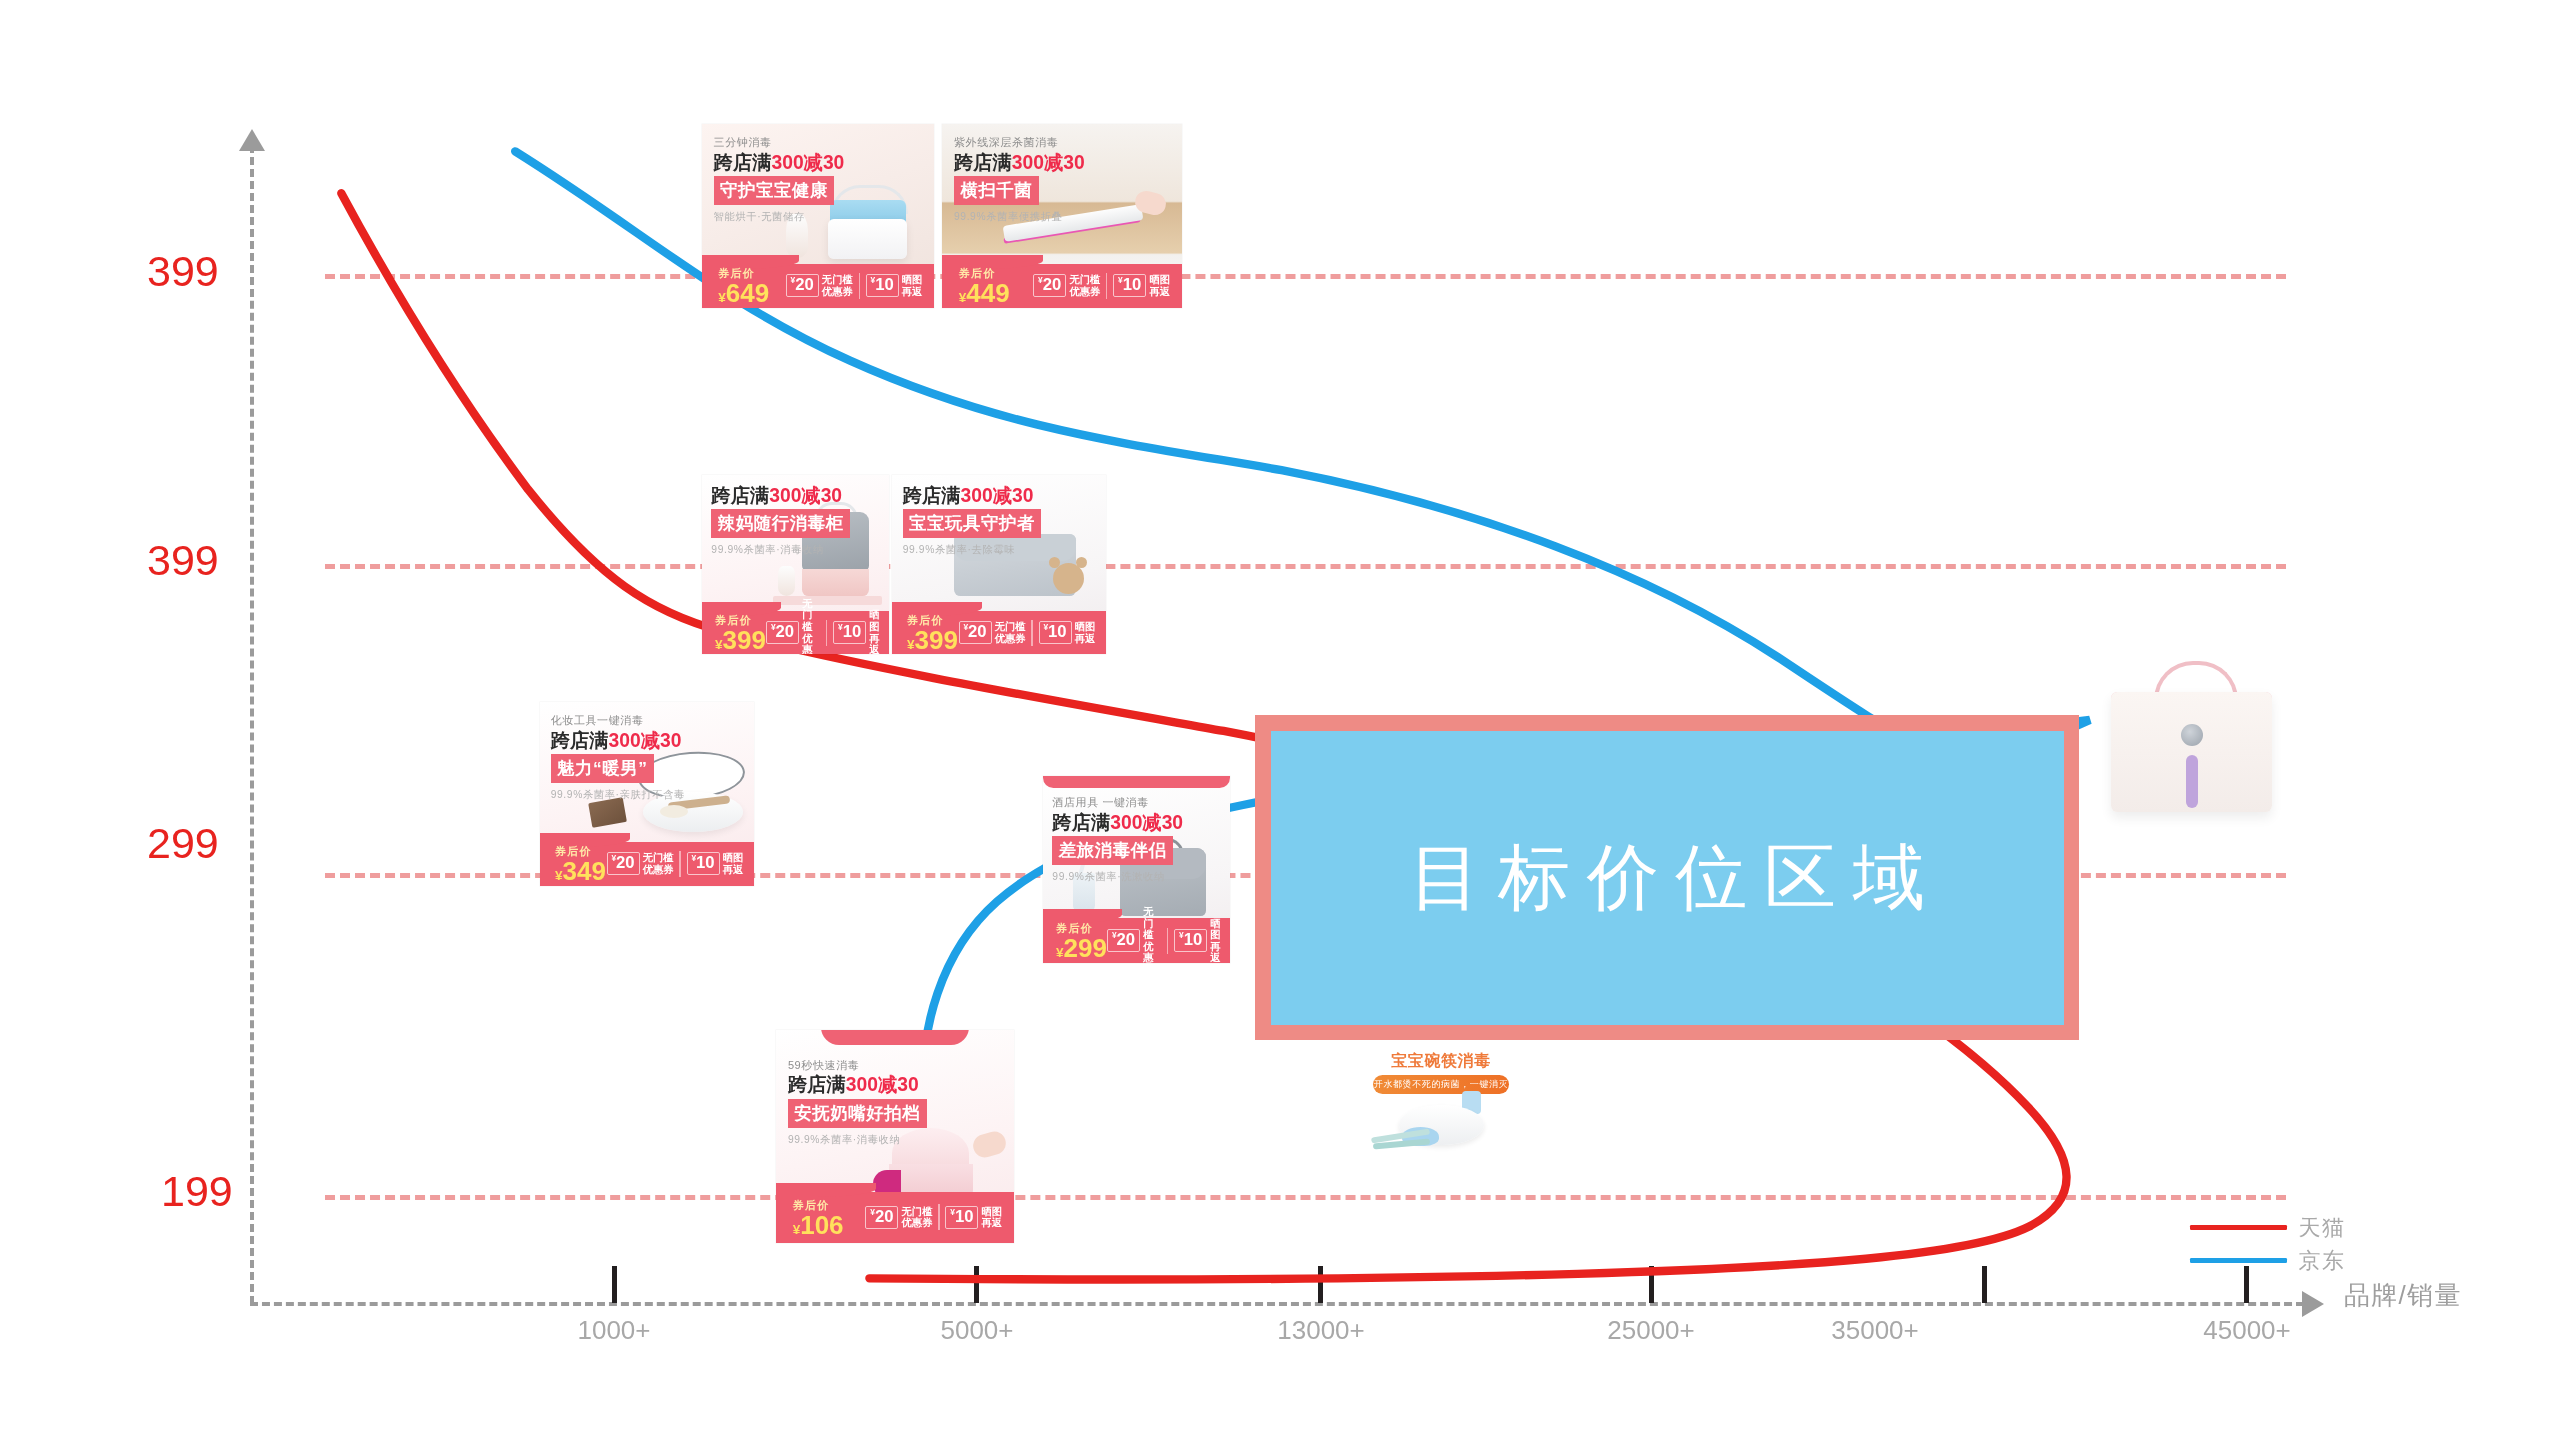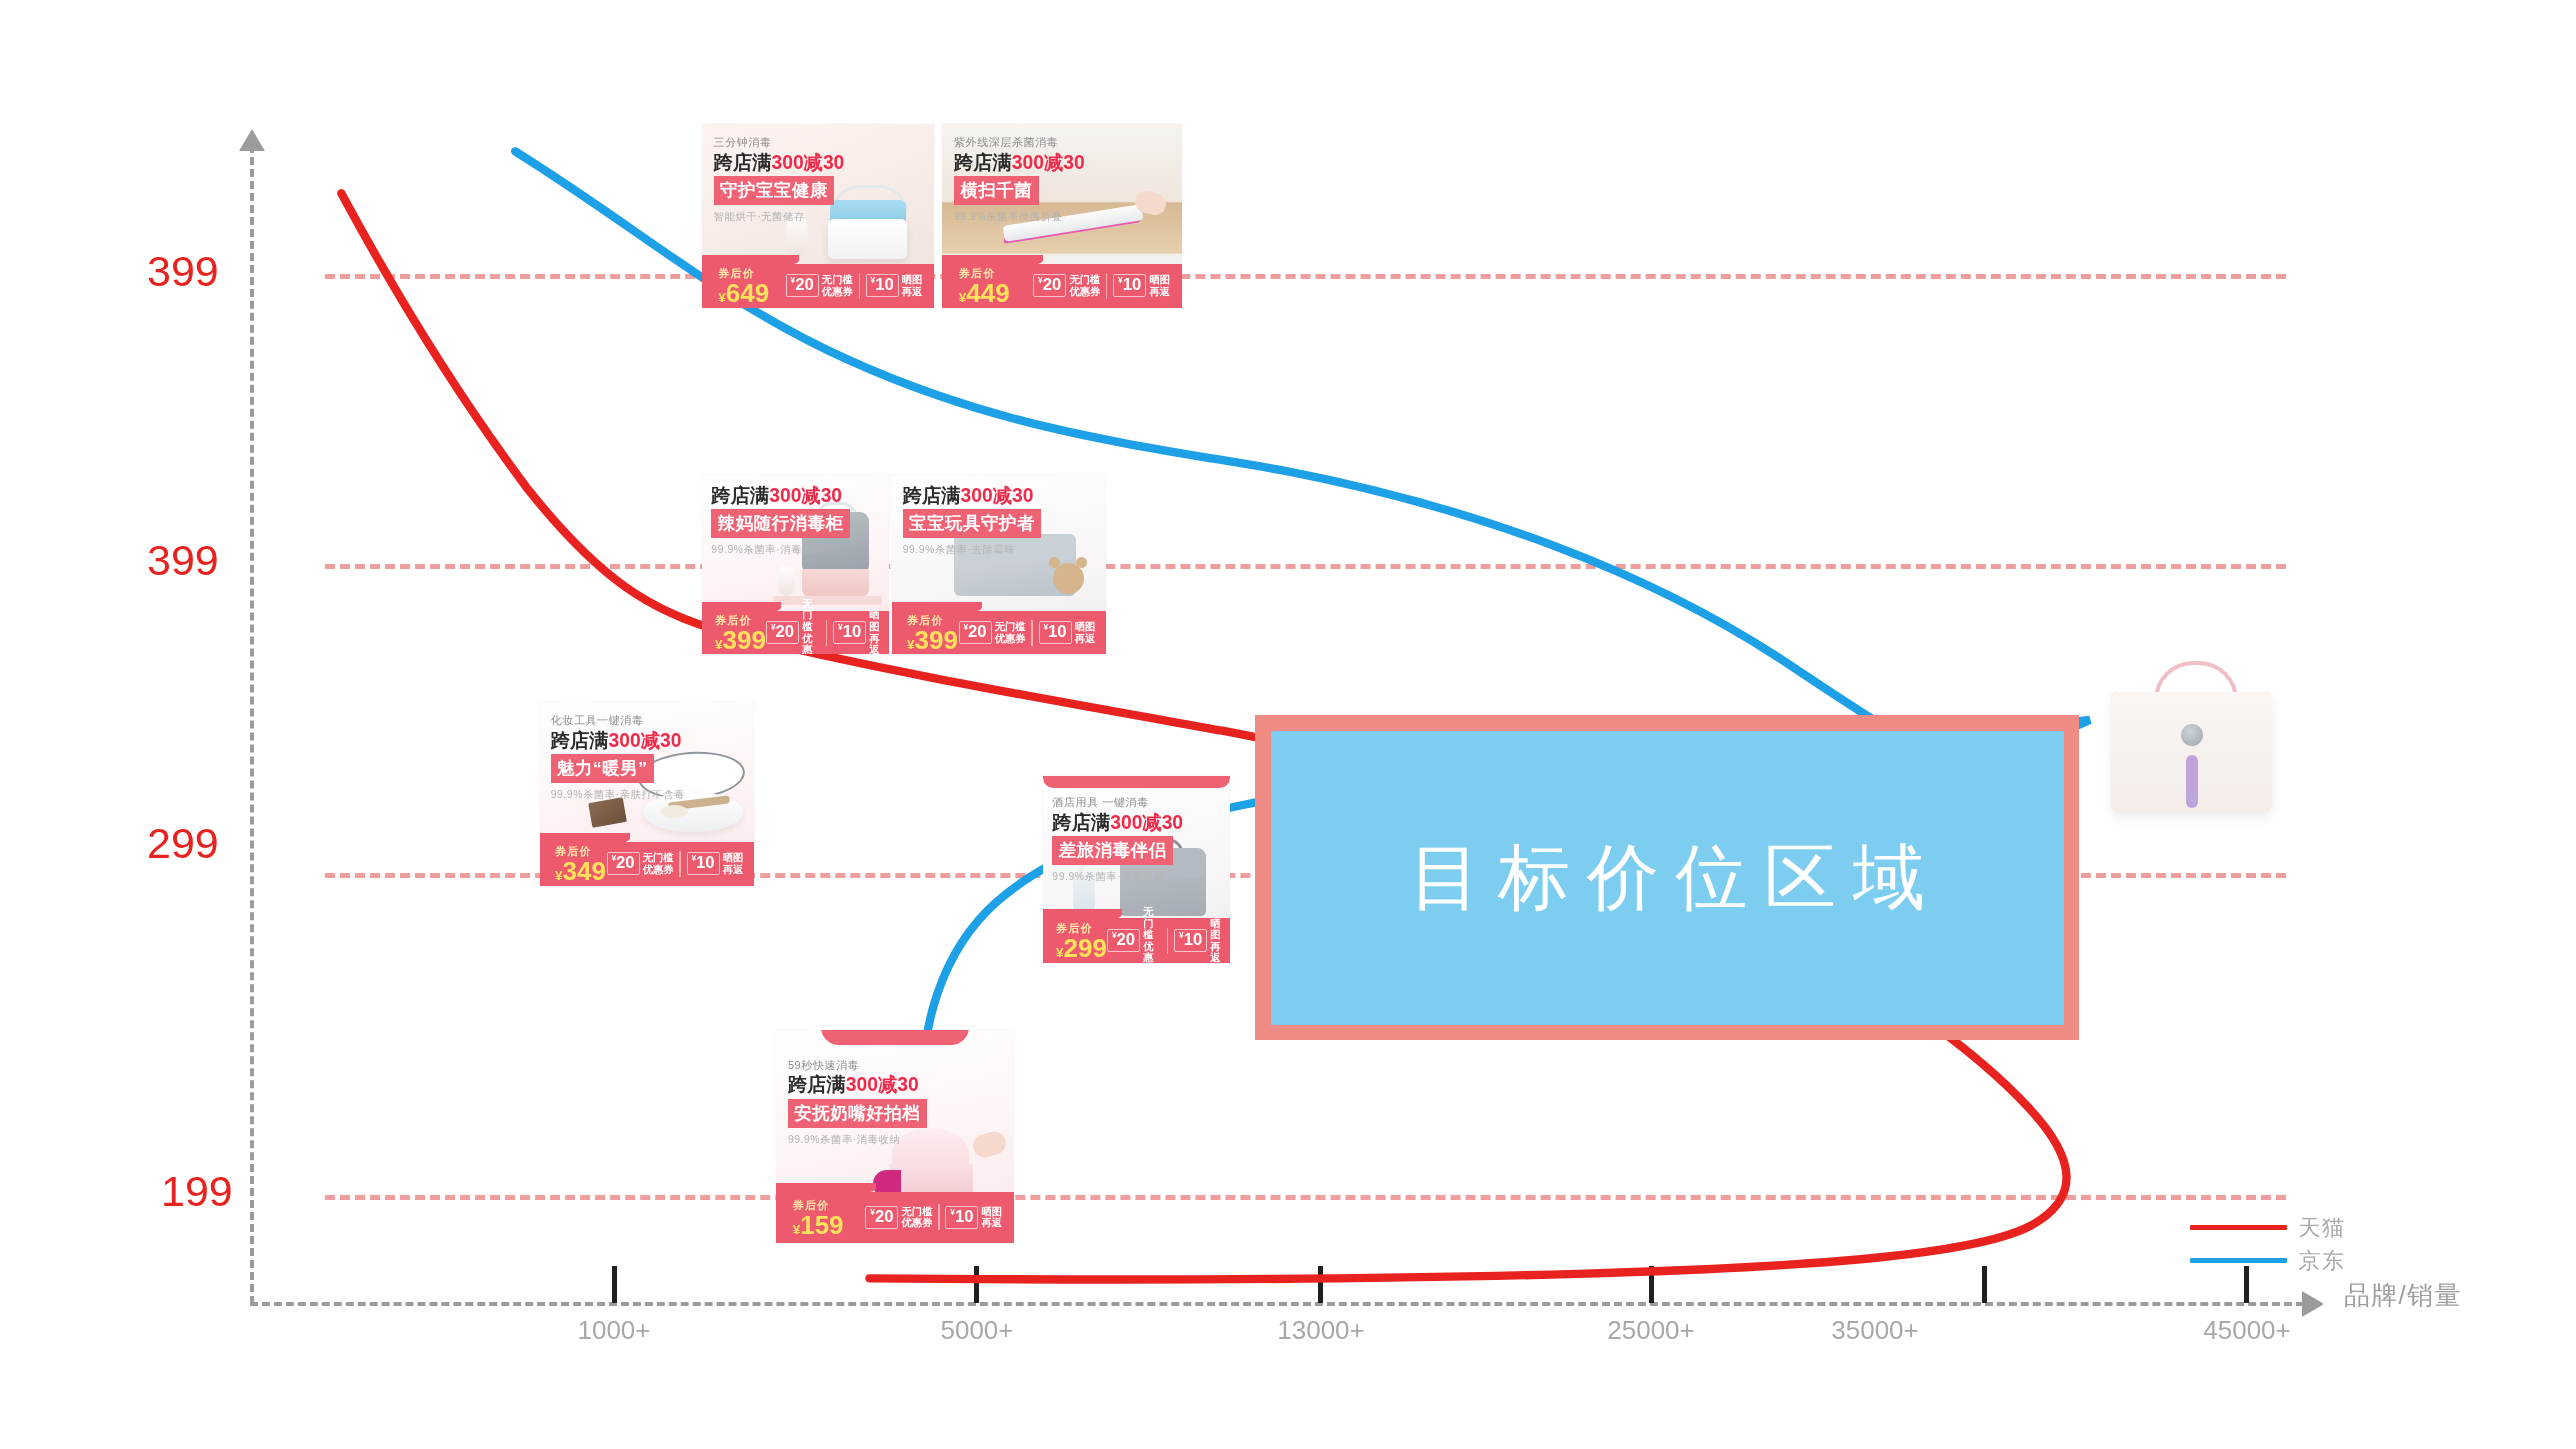--- a/index.html
+++ b/index.html
@@ -375,36 +375,45 @@
     </div>
     <div class="headline" style="top:13%">
       <div class="line-mini">59秒快速消毒</div>
       <div class="line-promo"><span>跨店满</span><span class="red">300减30</span></div>
       <div class="line-tag">安抚奶嘴好拍档</div>
       <div class="line-sub">99.9%杀菌率·消毒收纳</div>
     </div>
     <div class="pricebar">
       <div class="price-wrap">
         <div class="price-label">券后价</div>
-        <div class="price-value"><span class="yen">¥</span><span>159</span></div>
-      </div>
-      <div class="coupons">
-        <div class="coupon">
-          <div class="amt"><span class="yen">¥</span><span>20</span></div>
-          <div class="txt"><span>无门槛</span><br><span>优惠券</span></div>
-        </div>
-        <div class="divider"></div>
-        <div class="coupon">
-          <div class="amt"><span class="yen">¥</span><span>10</span></div>
-          <div class="txt"><span>晒图</span><br><span>再返</span></div>
-        </div>
-      </div>
-    </div>
-  </div>
-
+        <div class="price-value"><span class="yen">¥</span><span>106</span></div>
+      </div>
+      <div class="coupons">
+        <div class="coupon">
+          <div class="amt"><span class="yen">¥</span><span>20</span></div>
+          <div class="txt"><span>无门槛</span><br><span>优惠券</span></div>
+        </div>
+        <div class="divider"></div>
+        <div class="coupon">
+          <div class="amt"><span class="yen">¥</span><span>10</span></div>
+          <div class="txt"><span>晒图</span><br><span>再返</span></div>
+        </div>
+      </div>
+    </div>
+  </div>
+
+  <div class="bowl-card">
+    <div class="bowl-title">宝宝碗筷消毒</div>
+    <div class="bowl-pill">开水都烫不死的病菌，一键消灭</div>
+    <div class="bowl-tab"></div>
+    <div class="bowl-obj"></div>
+    <div class="bowl-blue"></div>
+    <div class="bowl-chop"></div>
+    <div class="bowl-chop2"></div>
+  </div>
 
   <div class="right-product">
     <div class="rp-handle"></div>
     <div class="rp-rim"></div>
     <div class="rp-body"></div>
     <div class="rp-btn"></div>
     <div class="rp-strip"></div>
   </div>
 
   <div class="legend">

